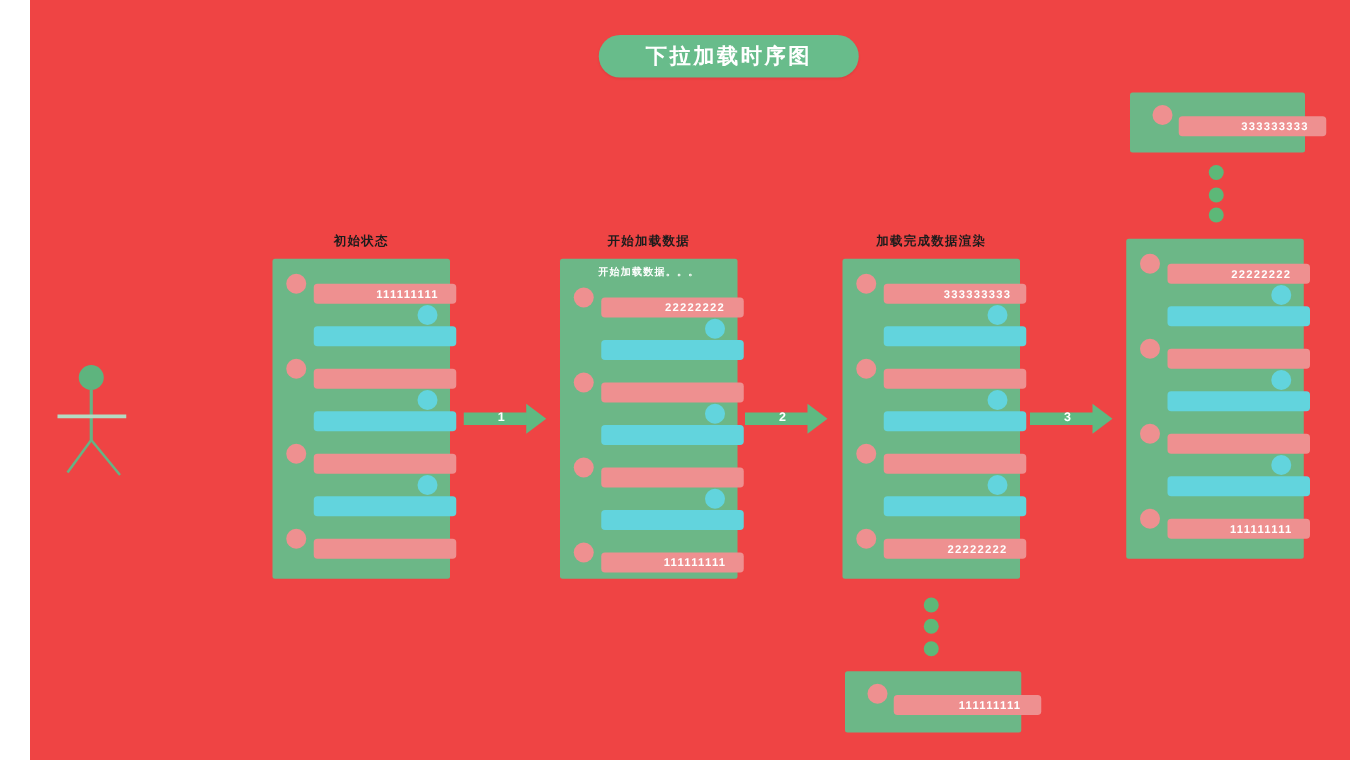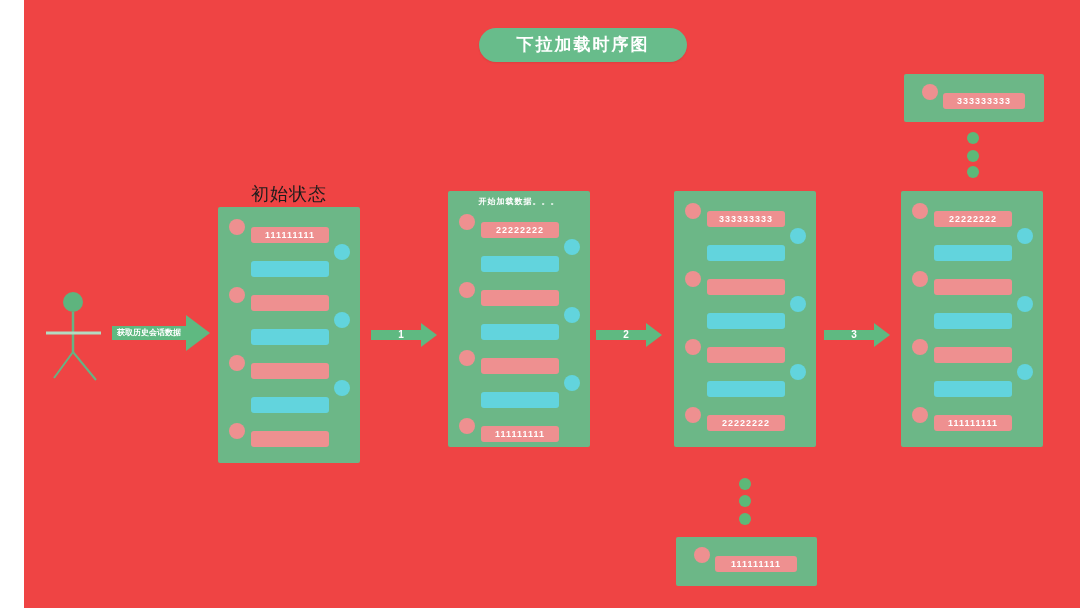--- a/index.html
+++ b/index.html
@@ -27,27 +27,27 @@
   
   .step-arrow{position:absolute;width:66px;height:24px;}
   .step-arrow .shaft{position:absolute;left:0;top:7px;width:52px;height:10px;background:#5fb981;}
   .step-arrow .head{position:absolute;left:50px;top:0;width:0;height:0;
     border-top:12px solid transparent;border-bottom:12px solid transparent;border-left:16px solid #5fb981;}
   .step-arrow .lbl{position:absolute;left:4px;top:5px;width:52px;height:14px;line-height:14px;
     color:#ffffff;font-size:10px;font-weight:bold;text-align:center;}
   
   .stage{position:absolute;top:186px;width:142px;}
   .panel-title{position:relative;width:260px;margin-left:-59px;height:16px;line-height:16px;
-    text-align:center;font-size:18px;font-weight:normal;color:#1c1c1c;letter-spacing:1px;}
+    text-align:center;font-size:10px;font-weight:bold;color:#1c1c1c;letter-spacing:1px;}
   .panel{position:relative;margin-top:5px;width:142px;height:256px;background:#6cb787;border-radius:2px;}
   .panel-status{position:absolute;top:5px;left:0;right:0;text-align:center;
     color:#ffffff;font-size:8px;font-weight:bold;letter-spacing:1px;}
   .msg-row{position:absolute;left:0;width:100%;height:16px;}
   .bubble{position:absolute;left:33px;width:78px;height:16px;border-radius:3px;
-    color:#ffffff;font-size:9px;font-weight:bold;text-align:center;line-height:16px;letter-spacing:1px;}
+    color:#ffffff;font-size:9px;font-weight:bold;text-align:center;line-height:16px;letter-spacing:1px;padding-left:36px;}
   .bubble.pink{background:#ee9090;}
   .bubble.cyan{background:#62d4dd;}
   .avatar{position:absolute;width:16px;height:16px;border-radius:50%;}
   .avatar.pink{left:11px;top:-8px;background:#ee9090;}
   .avatar.cyan{right:10px;top:-17px;background:#62d4dd;}
   
   .mini-panel{position:absolute;width:140px;height:48px;background:#6cb787;border-radius:2px;}
   .mini-panel .avatar{left:18px;top:10px;}
   .mini-panel .bubble{left:39px;top:19px;width:82px;}
   
@@ -61,25 +61,20 @@
   <div class="title-pill">下拉加载时序图</div>
 
   <svg class="actor" viewBox="0 0 70 105">
     <circle cx="34" cy="17" r="10" fill="#5eb47e"></circle>
     <line x1="34" y1="27" x2="34" y2="67" stroke="#66b384" stroke-width="2.5"></line>
     <line x1="7" y1="48" x2="62" y2="48" stroke="#b4dac1" stroke-width="3"></line>
     <line x1="34" y1="67" x2="15" y2="93" stroke="#66b384" stroke-width="2"></line>
     <line x1="34" y1="67" x2="57" y2="95" stroke="#66b384" stroke-width="2"></line>
   </svg>
 
-  <div class="request-arrow">
-    <div class="shaft"></div>
-    <div class="head"></div>
-    <span class="lbl">获取历史会话数据</span>
-  </div>
 
   <div class="stage" style="left:194px">
     <div class="panel-title">初始状态</div>
     <div class="panel">
       <div class="msg-row" style="top:20px">
           <span class="avatar pink"></span>
           <span class="bubble pink">111111111</span>
         </div>
       <div class="msg-row" style="top:54px">
           <span class="avatar cyan"></span>
@@ -108,20 +103,21 @@
     </div>
   </div>
 
   <div class="step-arrow" style="left:347px;top:323px">
     <div class="shaft"></div>
     <div class="head"></div>
     <span class="lbl">1</span>
   </div>
 
   <div class="stage" style="left:424px">
+    <div class="panel-title">开始加载数据</div>
     <div class="panel">
       <div class="panel-status">开始加载数据。。。</div>
       <div class="msg-row" style="top:31px">
           <span class="avatar pink"></span>
           <span class="bubble pink">22222222</span>
         </div>
       <div class="msg-row" style="top:65px">
           <span class="avatar cyan"></span>
           <span class="bubble cyan"></span>
         </div>
@@ -148,20 +144,21 @@
     </div>
   </div>
 
   <div class="step-arrow" style="left:572px;top:323px">
     <div class="shaft"></div>
     <div class="head"></div>
     <span class="lbl">2</span>
   </div>
 
   <div class="stage" style="left:650px">
+    <div class="panel-title">加载完成数据渲染</div>
     <div class="panel">
       <div class="msg-row" style="top:20px">
           <span class="avatar pink"></span>
           <span class="bubble pink">333333333</span>
         </div>
       <div class="msg-row" style="top:54px">
           <span class="avatar cyan"></span>
           <span class="bubble cyan"></span>
         </div>
       <div class="msg-row" style="top:88px">

